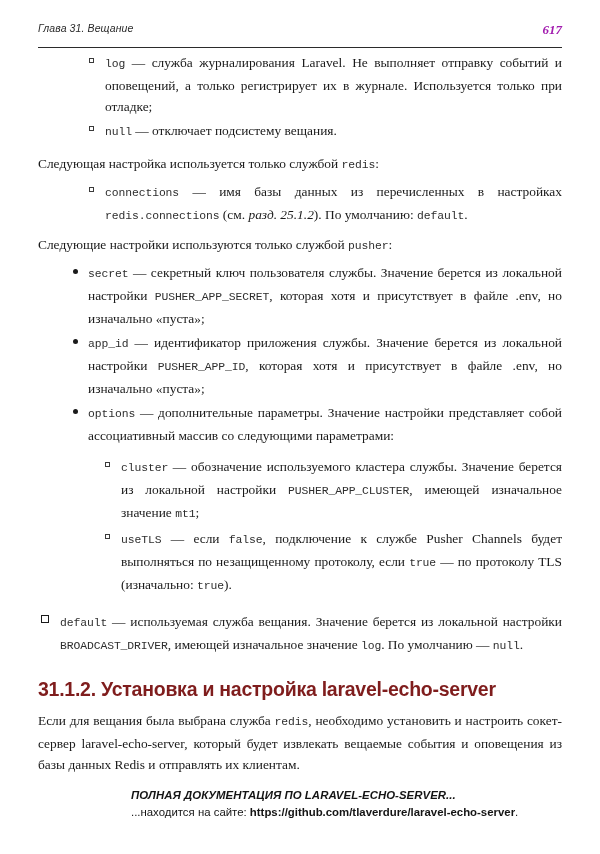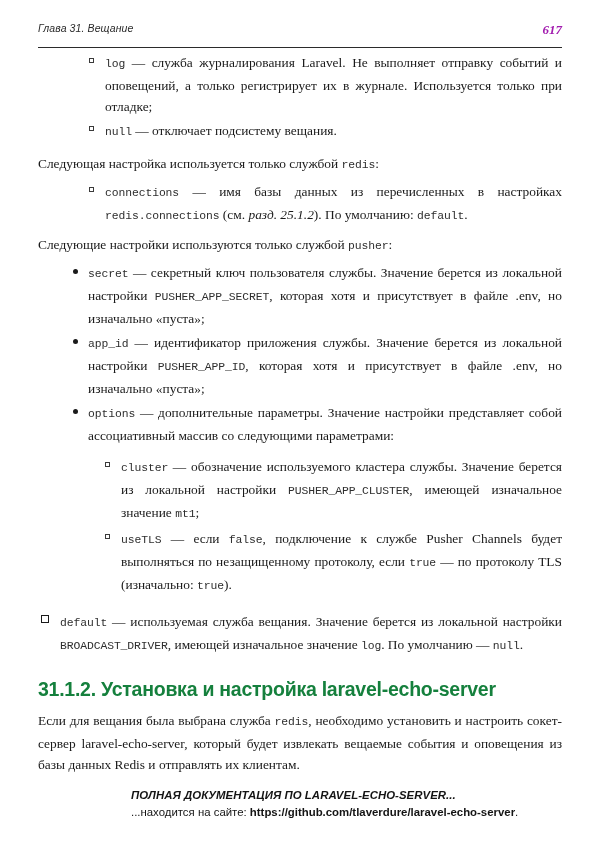--- a/index.html
+++ b/index.html
@@ -147,21 +147,21 @@
     color: #2e2e2e;
   }
   .it { font-style: italic; margin-top: 36px; }
 
   
   .h2 {
     font-family: "Liberation Sans", "DejaVu Sans", sans-serif;
     font-weight: bold;
     font-size: 19.5px;
     line-height: 24px;
-    color: #15803d;
+    color: #7f1d1d;
     letter-spacing: -0.25px;
     margin: 20px 0 9px 0;
   }
 
   
   .callout {
     margin: 13px 0 0 0;
     padding-left: 93px;
     padding-right: 6px;
   }

